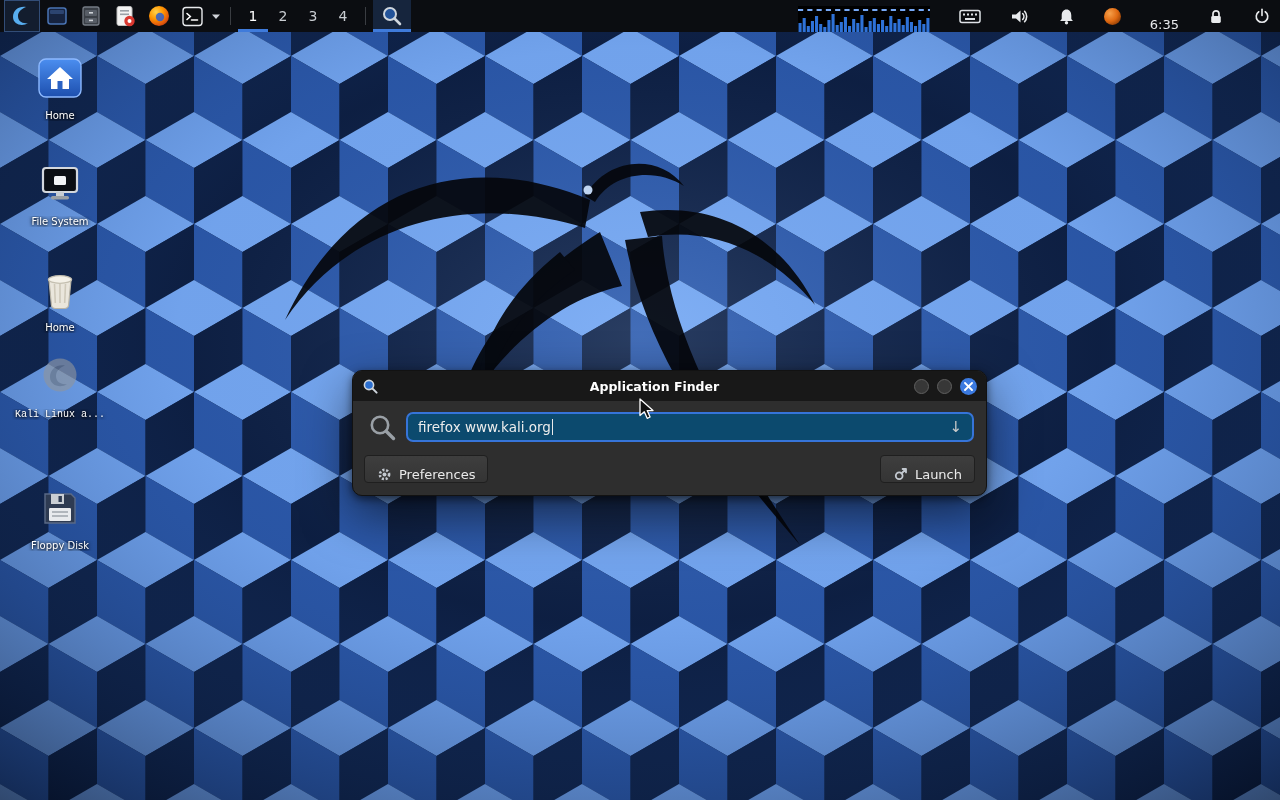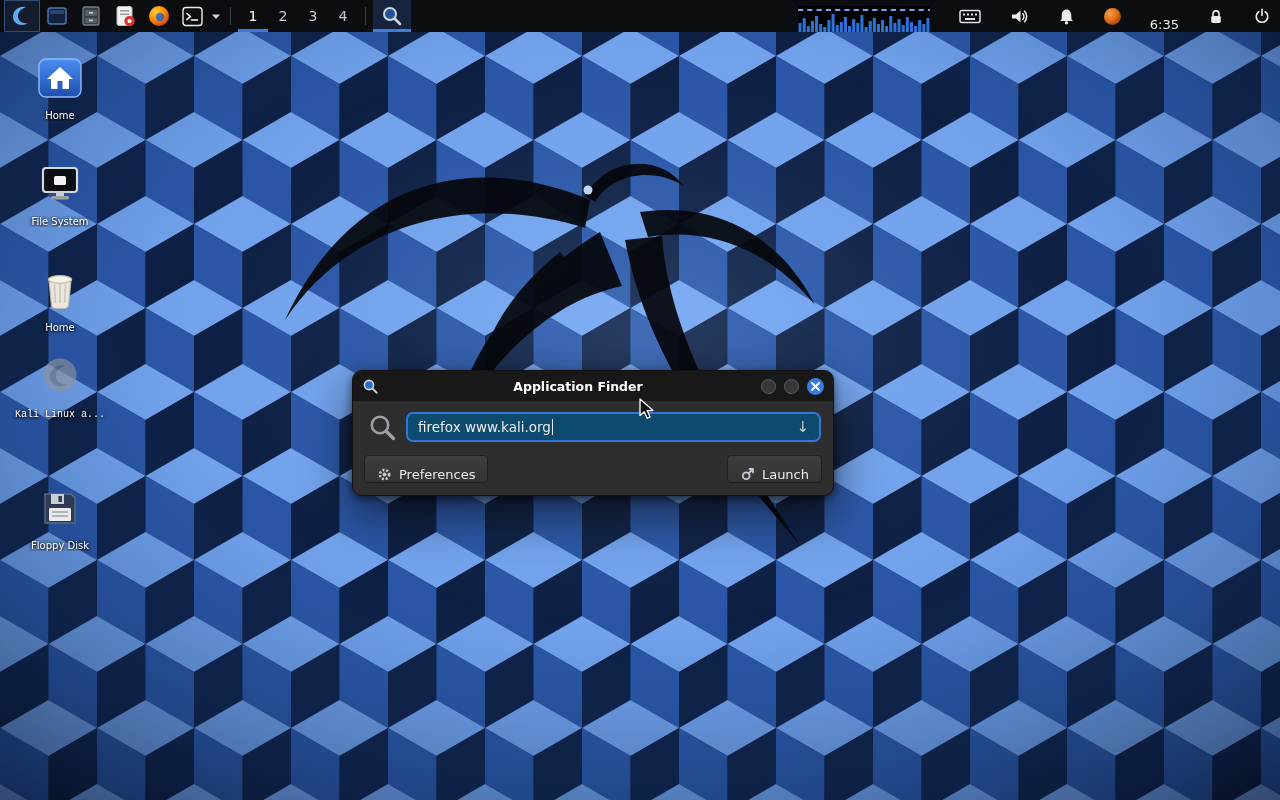--- a/index.html
+++ b/index.html
@@ -48,21 +48,21 @@
   .di-img { display:inline-block; }
   .di-label {
     margin-top:5px; color:#fff; font-size:10px; line-height:1.1;
     text-shadow:0 1px 3px rgba(0,0,0,.95), 0 0 4px rgba(0,0,0,.8);
     white-space:nowrap; overflow:hidden;
   }
   .kali-dim { opacity:.62; }
 
   
   .finder {
-    position:absolute; left:352px; top:370px; width:482px; z-index:40;
+    position:absolute; left:352px; top:370px; width:635px; z-index:40;
     background:#2e2e2e; border:1px solid #121212; border-radius:10px;
     box-shadow: 0 3px 8px rgba(0,0,0,.55), 0 18px 48px rgba(0,0,0,.55);
   }
   .titlebar {
     height:30px; background:#181818; border-radius:9px 9px 0 0;
     position:relative; display:flex; align-items:center; padding:0 9px;
   }
   .tb-title {
     position:absolute; left:70px; right:100px; text-align:center;
     color:#ffffff; font-size:12.5px; font-weight:bold;

